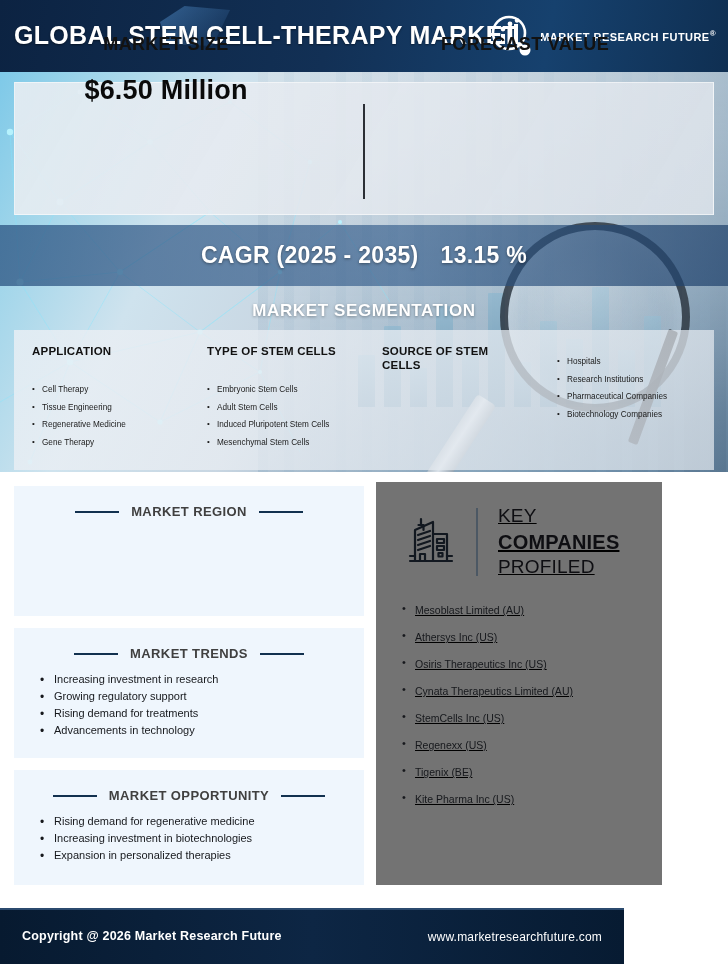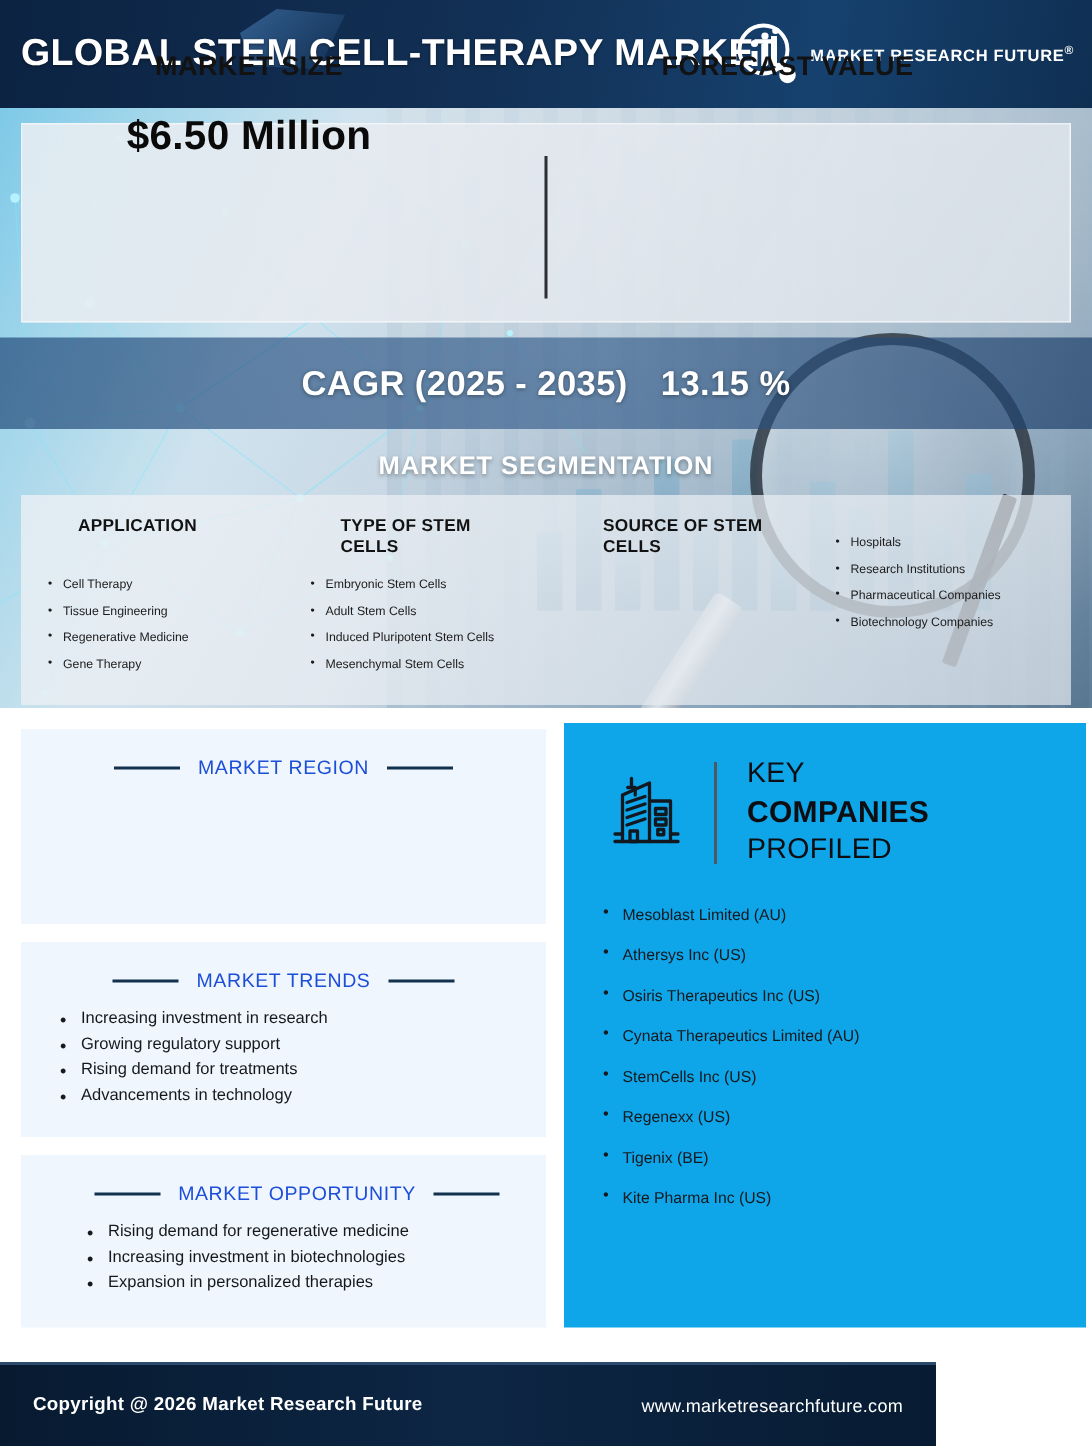--- a/index.html
+++ b/index.html
@@ -105,44 +105,43 @@
   }
   .seg-panel {
     position:absolute; left:14px; top:330px; width:700px; height:140px;
     background:linear-gradient(120deg, rgba(236,240,245,.80), rgba(226,232,238,.72));
   }
   .seg-cols { position:absolute; left:14px; top:330px; width:700px; height:140px; display:flex; }
   .seg-col { flex:1; padding:14px 10px 0 18px; }
   .seg-col h3 {
     font-size:11.5px; font-weight:bold; color:#121212; line-height:1.22; letter-spacing:.2px;
     min-height:28px;
-    margin-left:20px;
   }
   .seg-col ul { margin-top:14px; list-style:none; }
   .seg-col li {
     font-size:8.2px; color:#1b1b1b; line-height:1.0; margin-bottom:9.5px;
     position:relative; padding-left:10px; white-space:nowrap;
   }
   .seg-col li:before { content:"•"; position:absolute; left:0; top:-1px; font-size:8px; color:#1b1b1b; }
 
   
   .lower { position:absolute; left:0; top:472px; width:728px; height:420px; background:#ffffff; }
 
   .card { position:absolute; }
   .card-region { left:14px; top:486px; width:350px; height:130px; background:#eff6fd; }
   .card-trends { left:14px; top:628px; width:350px; height:130px; background:#eff6fd; }
-  .card-oppty  { left:14px; top:770px; width:350px; height:115px; background:#eff6fd;padding-left:18px; }
-  .card-companies { left:376px; top:482px; width:348px; height:403px; background:#0ea5e9; }
+  .card-oppty  { left:14px; top:770px; width:350px; height:115px; background:#eff6fd; }
+  .card-companies { left:376px; top:482px; width:286px; height:403px; background:#737373;text-decoration:underline; }
 
   .card-head {
     display:flex; align-items:center; justify-content:center; gap:12px;
     padding-top:18px;
   }
   .card-head .rule { width:44px; height:2px; background:#12314f; }
-  .card-head h2 { font-size:13px; font-weight:normal; color:#1d4ed8; letter-spacing:.4px; white-space:nowrap; }
+  .card-head h2 { font-size:13px; font-weight:bold; color:#404040; letter-spacing:.4px; white-space:nowrap; }
 
   .card ul.blist { list-style:none; margin:10px 0 0 26px; }
   .card ul.blist li {
     font-size:11px; color:#16181c; line-height:1.55; position:relative; padding-left:14px;
   }
   .card ul.blist li:before { content:"•"; position:absolute; left:0; top:0; color:#16181c; font-size:12px; }
 
   
   .comp-head { display:flex; align-items:center; padding:22px 0 0 26px; }
   .comp-icon { width:58px; height:58px; flex:none; }

